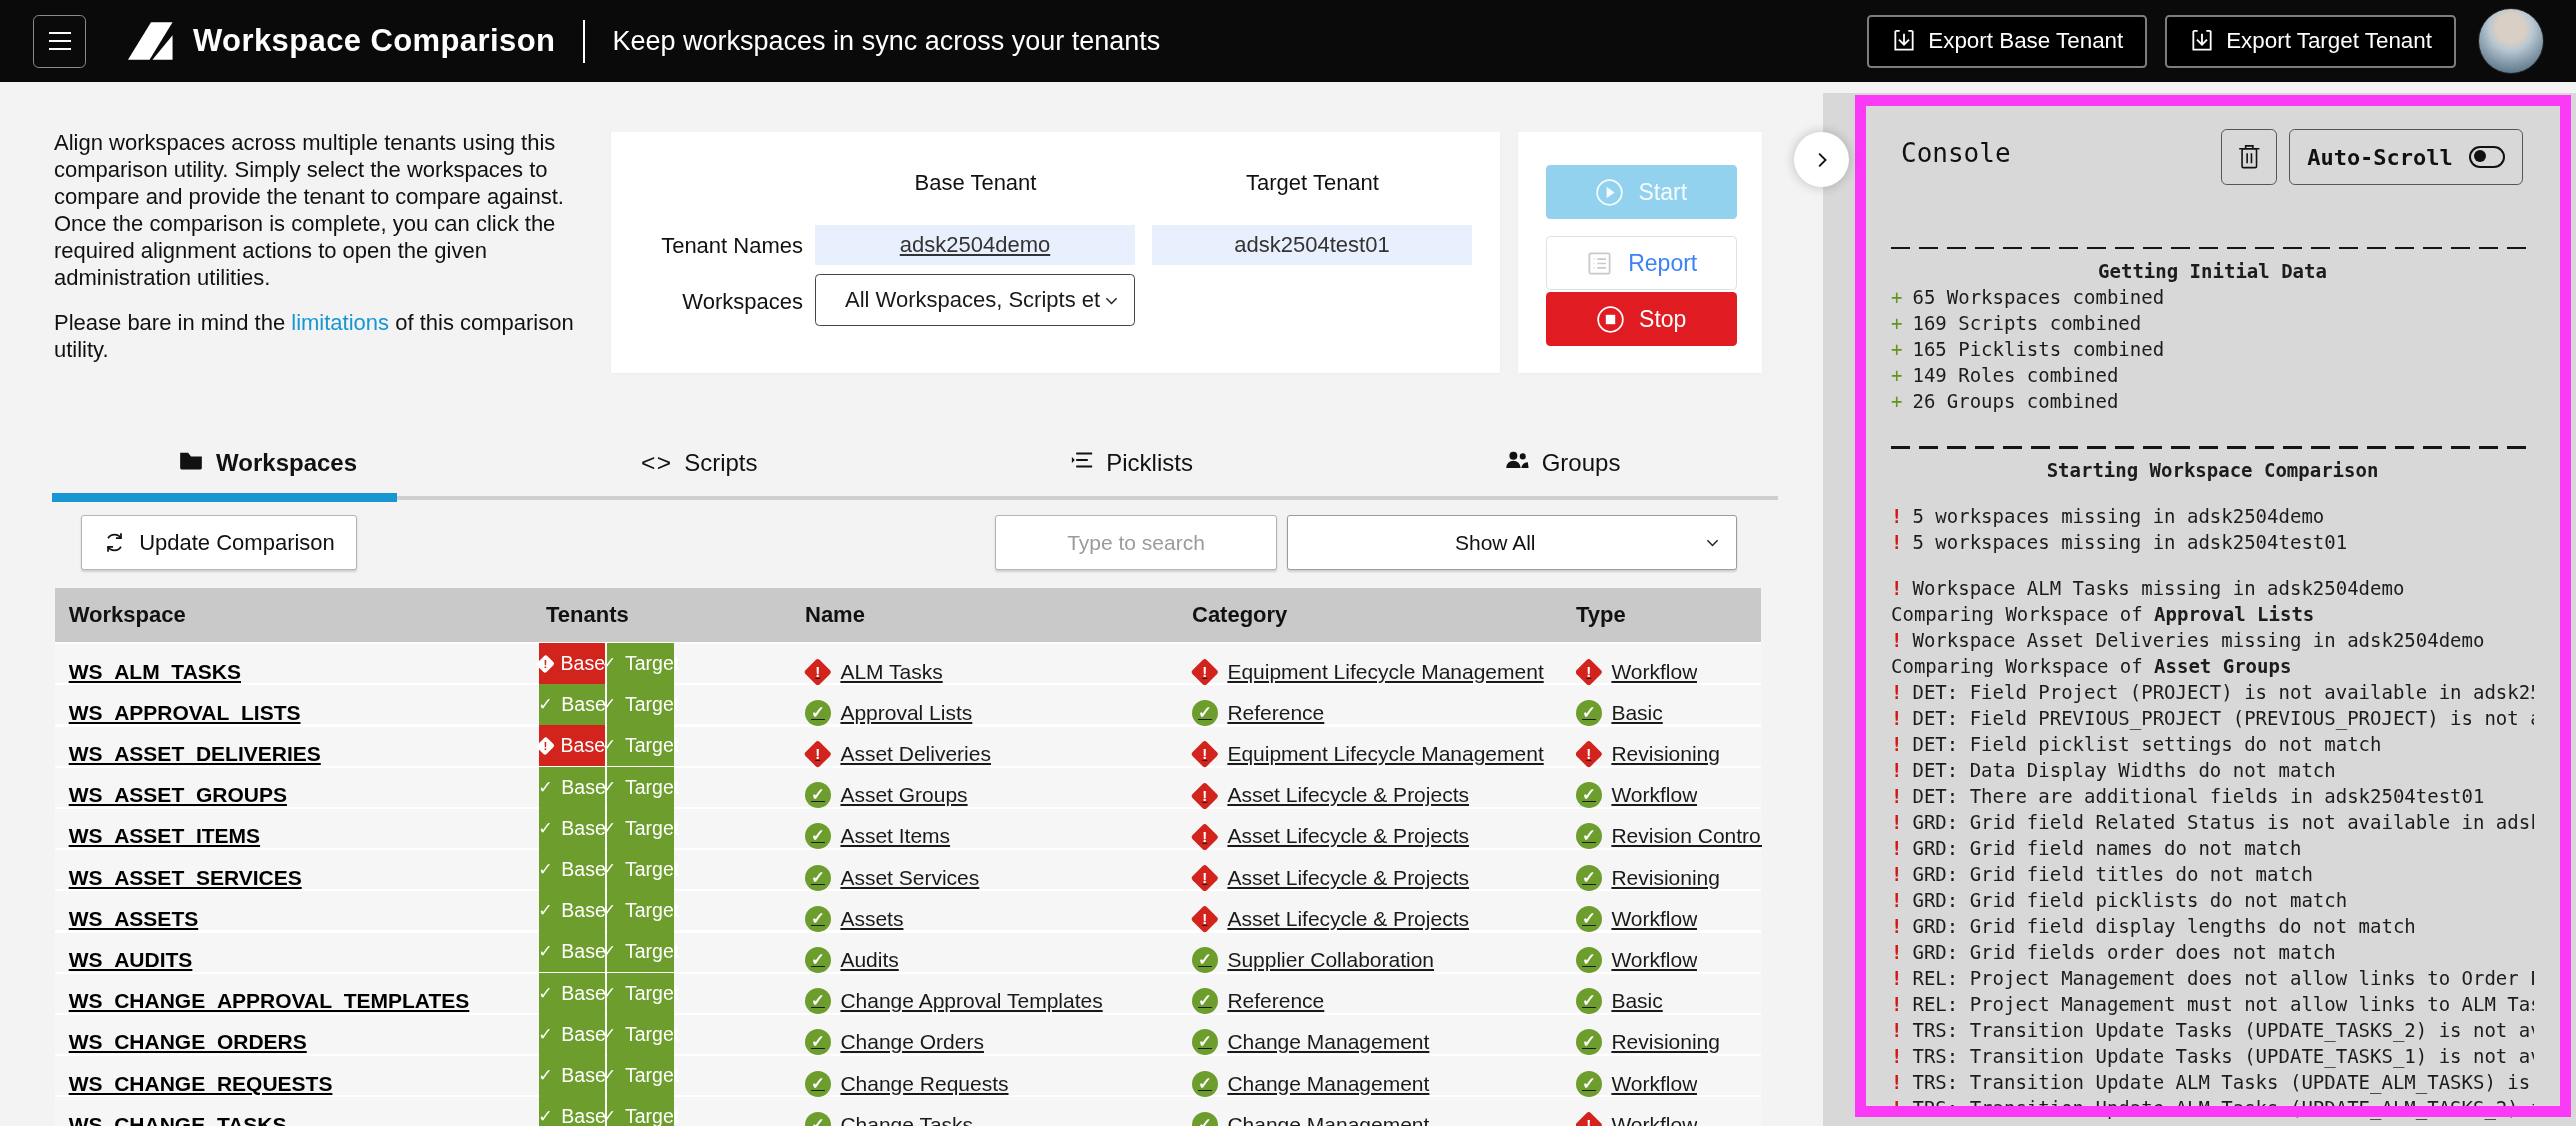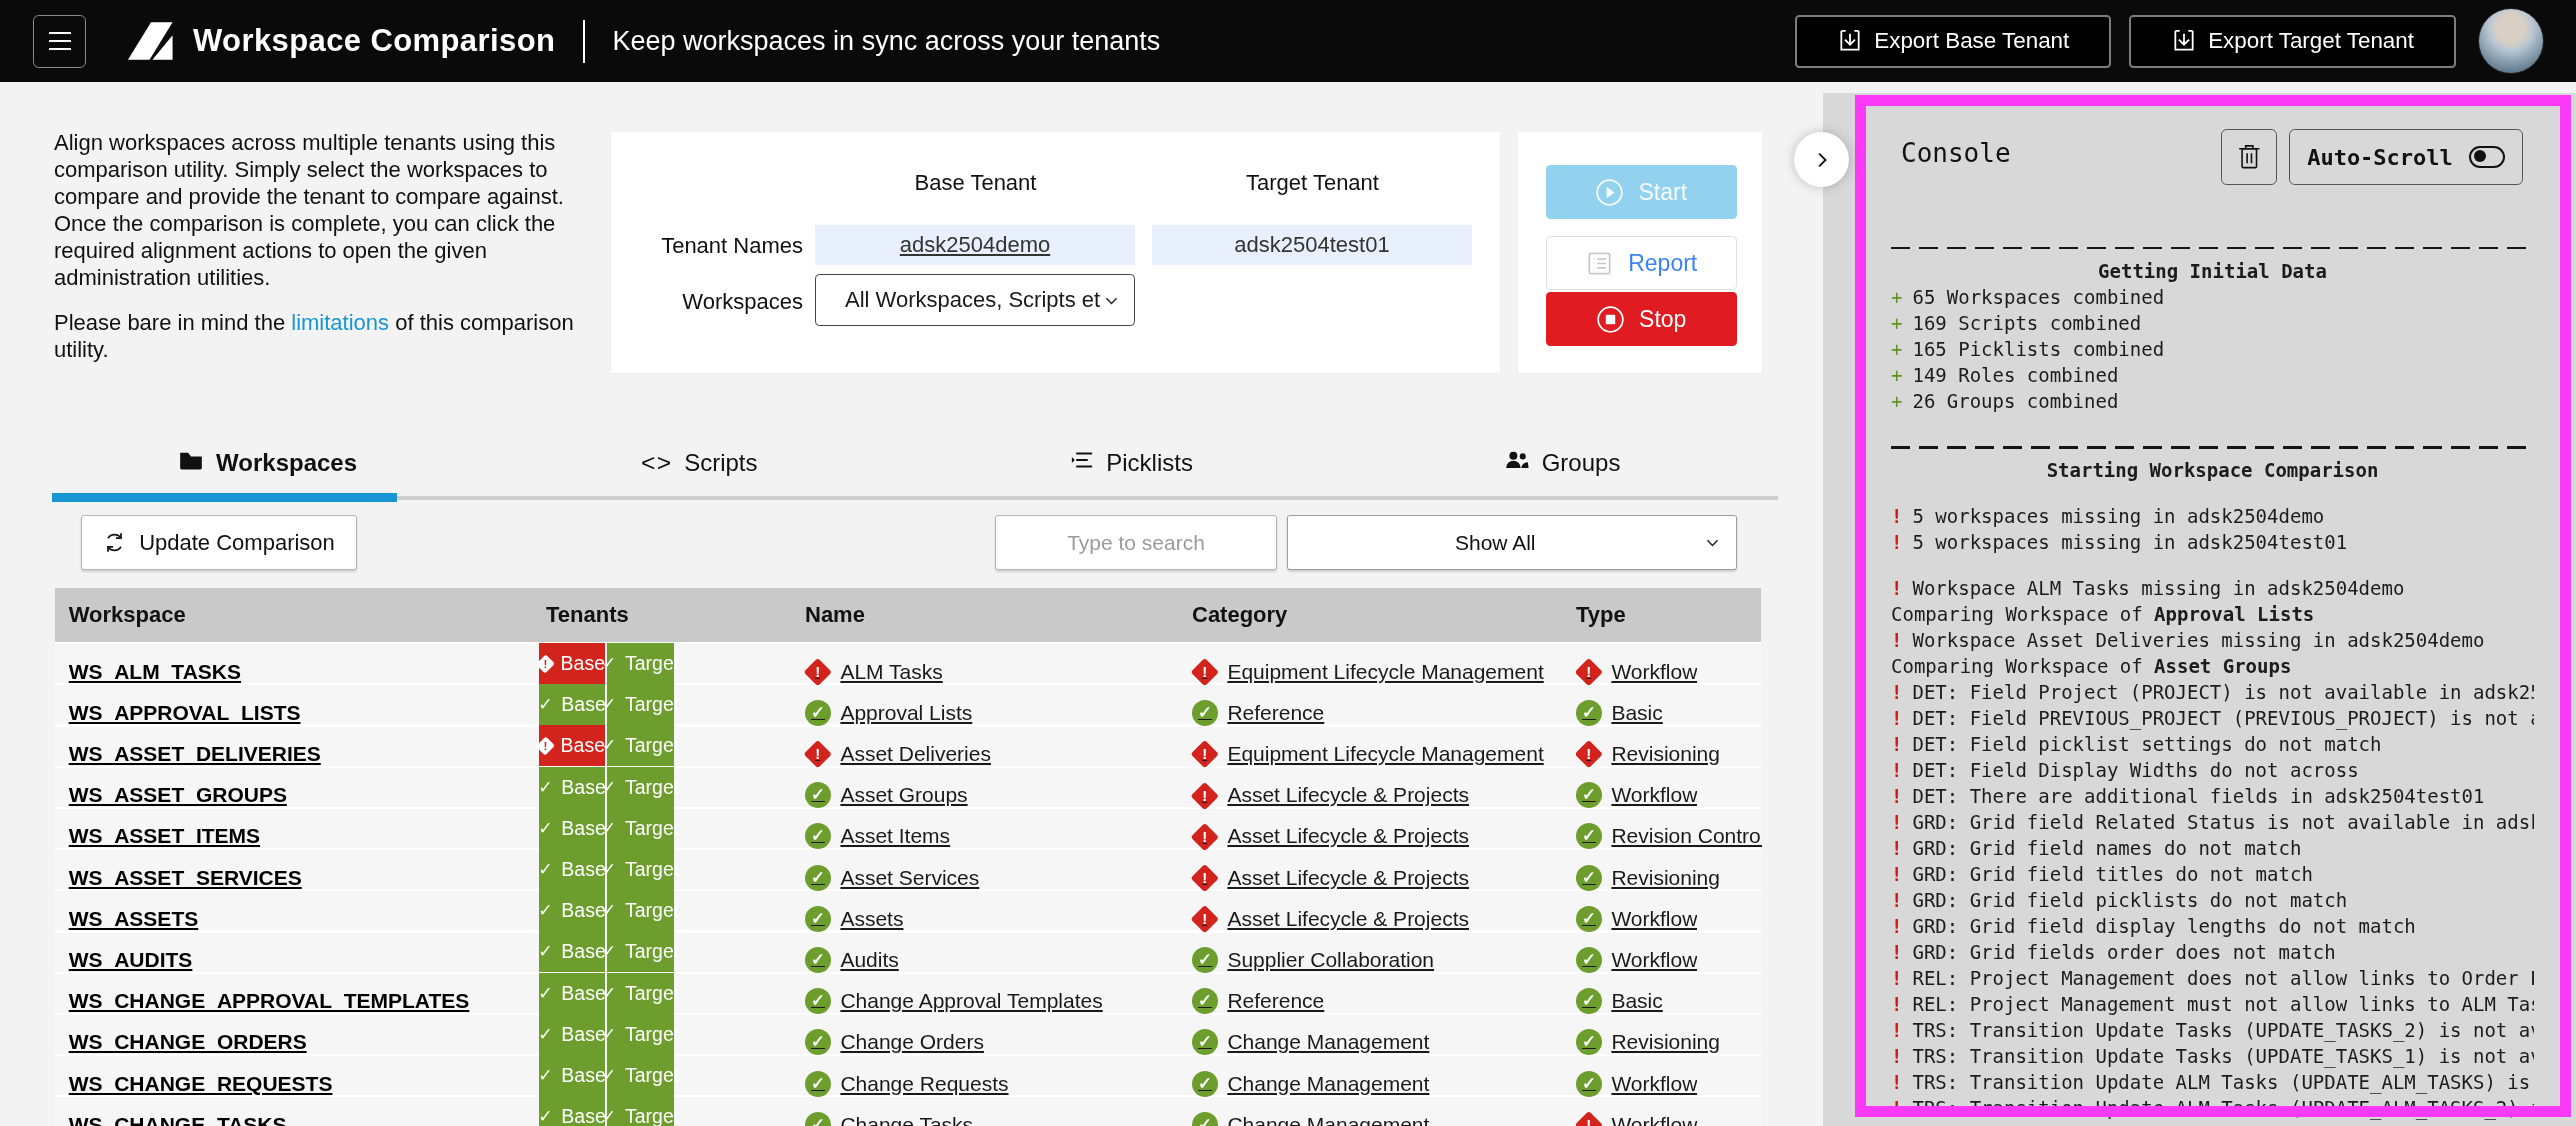--- a/index.html
+++ b/index.html
@@ -20,21 +20,21 @@
     background:transparent; display:flex; flex-direction:column; justify-content:center; align-items:center; gap:5.8px;
     cursor:pointer;
   }
   .hamburger span { display:block; width:22px; height:2.2px; background:#fff; }
   .logo-mark { margin-left:42px; width:46px; height:38px; flex:0 0 auto; }
   .app-title { margin-left:19px; font-size:31px; font-weight:bold; letter-spacing:0.4px; white-space:nowrap; }
   .title-divider { width:2.2px; height:43px; background:#fff; margin:0 27.5px; }
   .app-subtitle { font-size:27px; font-weight:400; white-space:nowrap; }
   .header-right { margin-left:auto; display:flex; align-items:center; }
   .export-btn {
-    height:53px; padding:0 40px; margin-left:17.3px;
+    height:53px; padding:0 22px; margin-left:17.3px;
     background:#000; color:#fff; border:2.2px solid #7d7d7d; border-radius:4.3px;
     display:flex; align-items:center; gap:11.6px; font-size:22.4px; cursor:pointer; white-space:nowrap;
   }
   .export-btn svg { width:26px; height:26px; }
   .avatar {
     width:66px; height:66px; border-radius:50%; margin:0 32px 0 22px;
     background: radial-gradient(circle at 50% 30%, #d9cfc4 0 26%, #b9c7d2 40%, #6c8597 75%, #39506b 100%);
     border:0.7px solid #222;
   }
   
@@ -664,21 +664,21 @@
       <div class="log-line"><span class="mark-warn">!</span><span>5 workspaces missing in adsk2504demo</span></div>
       <div class="log-line"><span class="mark-warn">!</span><span>5 workspaces missing in adsk2504test01</span></div>
       <div class="log-space"></div>
       <div class="log-line"><span class="mark-warn">!</span><span>Workspace ALM Tasks missing in adsk2504demo</span></div>
       <div class="log-line"><span>Comparing Workspace of </span><span class="bold">Approval Lists</span></div>
       <div class="log-line"><span class="mark-warn">!</span><span>Workspace Asset Deliveries missing in adsk2504demo</span></div>
       <div class="log-line"><span>Comparing Workspace of </span><span class="bold">Asset Groups</span></div>
       <div class="log-line"><span class="mark-warn">!</span><span>DET: Field Project (PROJECT) is not available in adsk2504t…</span></div>
       <div class="log-line"><span class="mark-warn">!</span><span>DET: Field PREVIOUS_PROJECT (PREVIOUS_PROJECT) is not avai…</span></div>
       <div class="log-line"><span class="mark-warn">!</span><span>DET: Field picklist settings do not match</span></div>
-      <div class="log-line"><span class="mark-warn">!</span><span>DET: Field Display Widths do not across</span></div>
+      <div class="log-line"><span class="mark-warn">!</span><span>DET: Data Display Widths do not match</span></div>
       <div class="log-line"><span class="mark-warn">!</span><span>DET: There are additional fields in adsk2504test01</span></div>
       <div class="log-line"><span class="mark-warn">!</span><span>GRD: Grid field Related Status is not available in adsk250…</span></div>
       <div class="log-line"><span class="mark-warn">!</span><span>GRD: Grid field names do not match</span></div>
       <div class="log-line"><span class="mark-warn">!</span><span>GRD: Grid field titles do not match</span></div>
       <div class="log-line"><span class="mark-warn">!</span><span>GRD: Grid field picklists do not match</span></div>
       <div class="log-line"><span class="mark-warn">!</span><span>GRD: Grid field display lengths do not match</span></div>
       <div class="log-line"><span class="mark-warn">!</span><span>GRD: Grid fields order does not match</span></div>
       <div class="log-line"><span class="mark-warn">!</span><span>REL: Project Management does not allow links to Order Proj…</span></div>
       <div class="log-line"><span class="mark-warn">!</span><span>REL: Project Management must not allow links to ALM Tasks …</span></div>
       <div class="log-line"><span class="mark-warn">!</span><span>TRS: Transition Update Tasks (UPDATE_TASKS_2) is not avail…</span></div>

